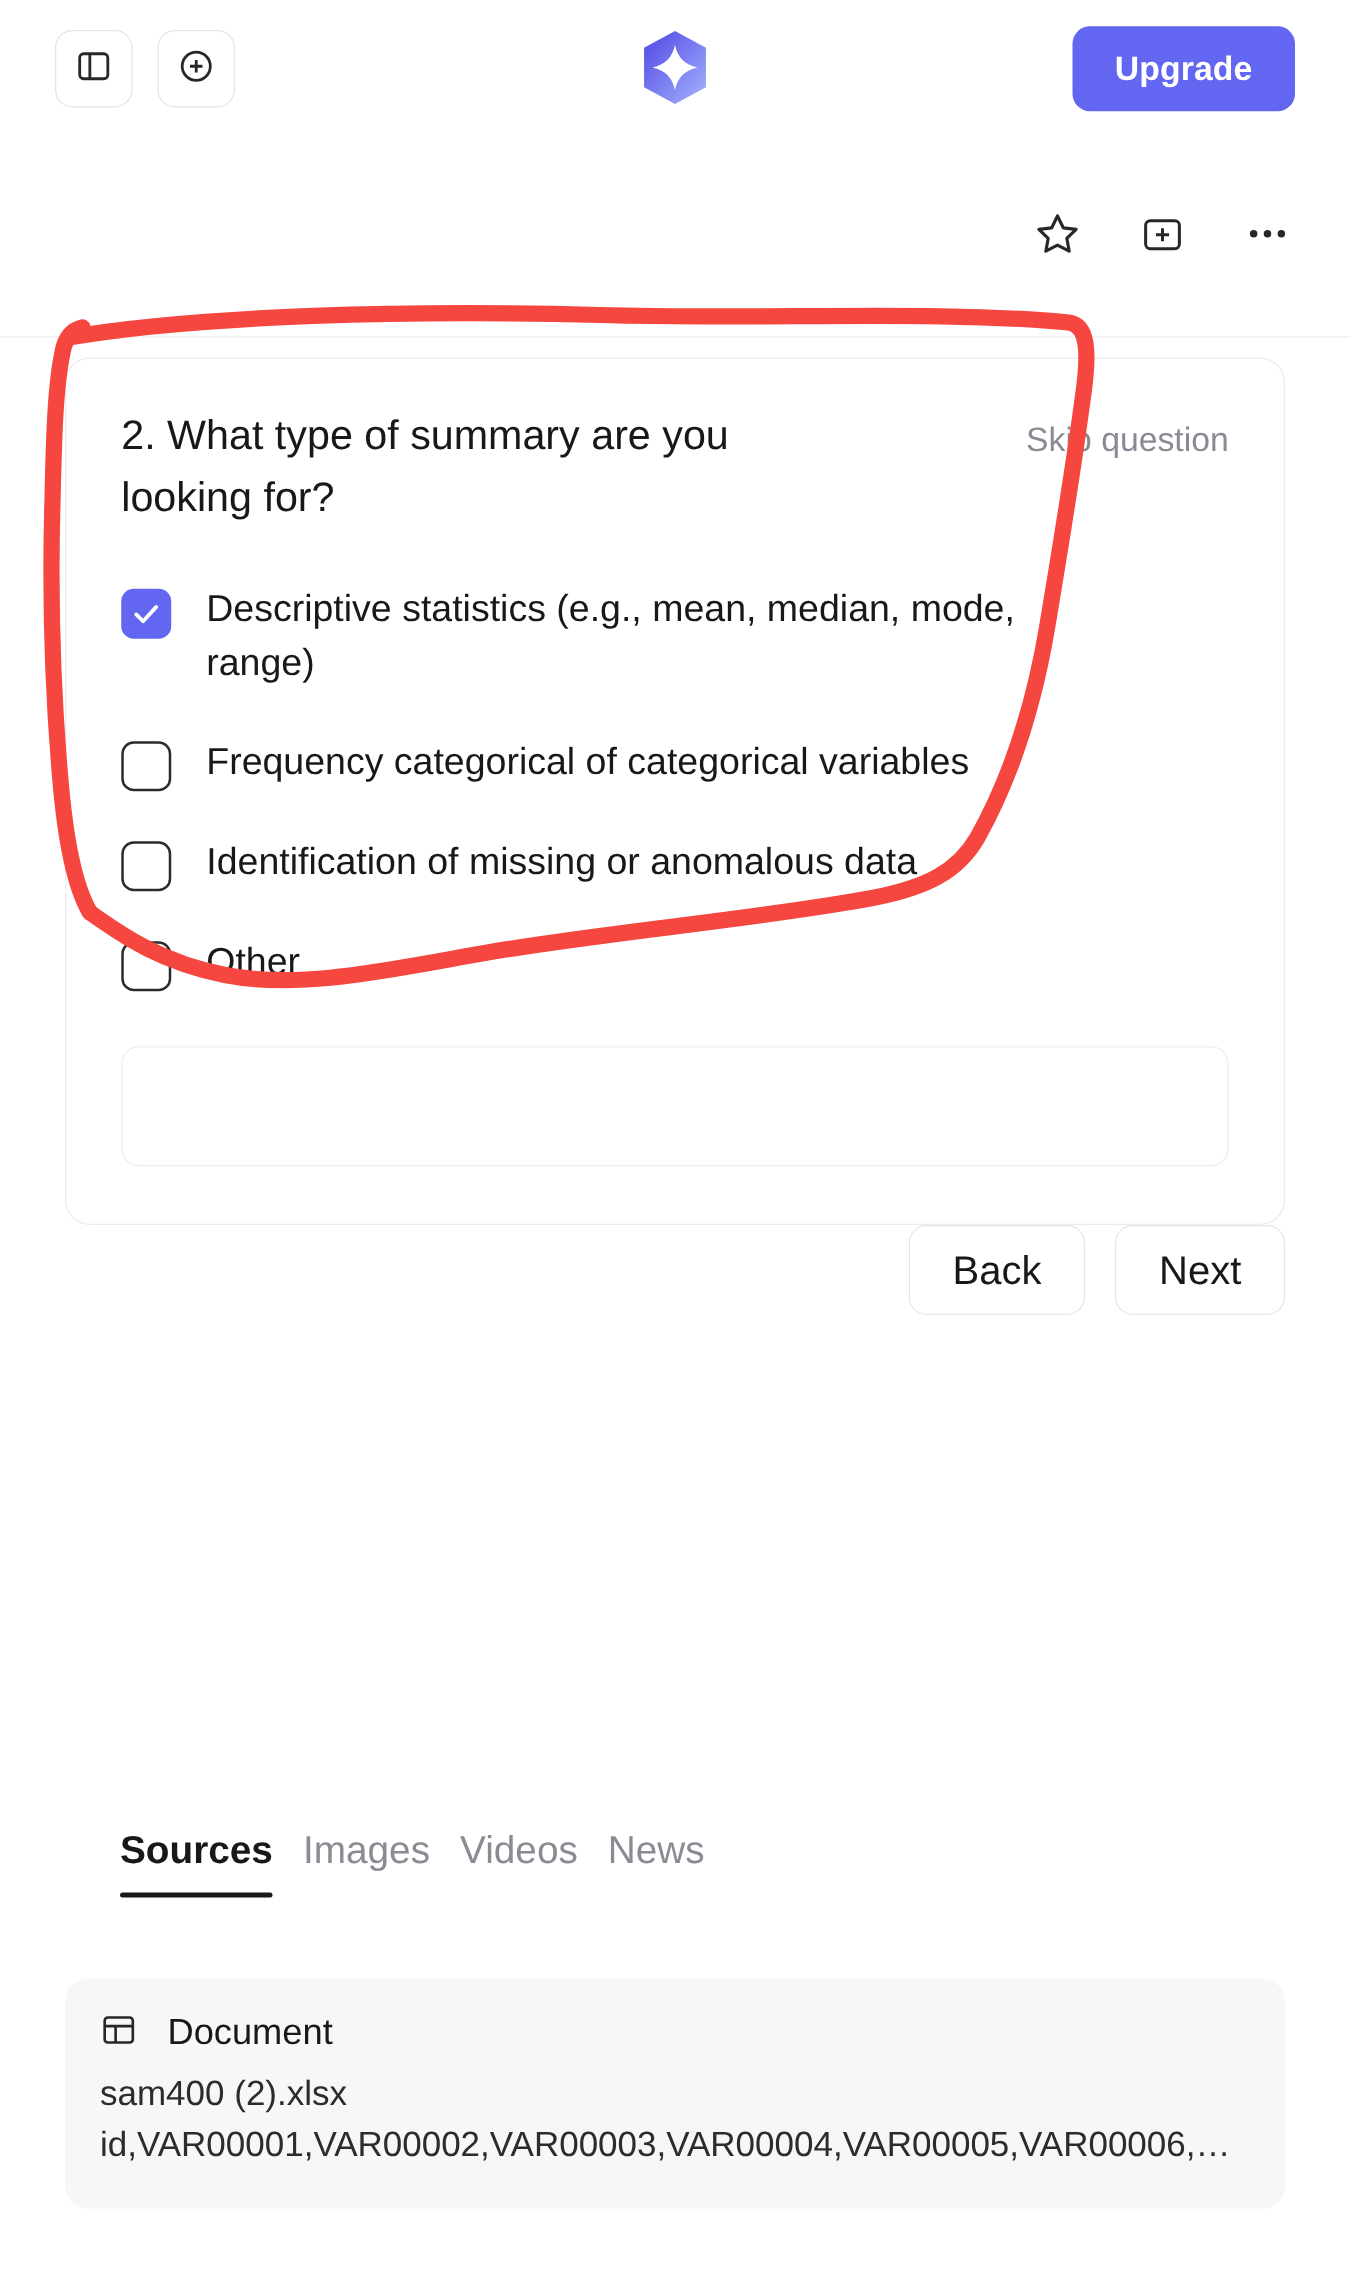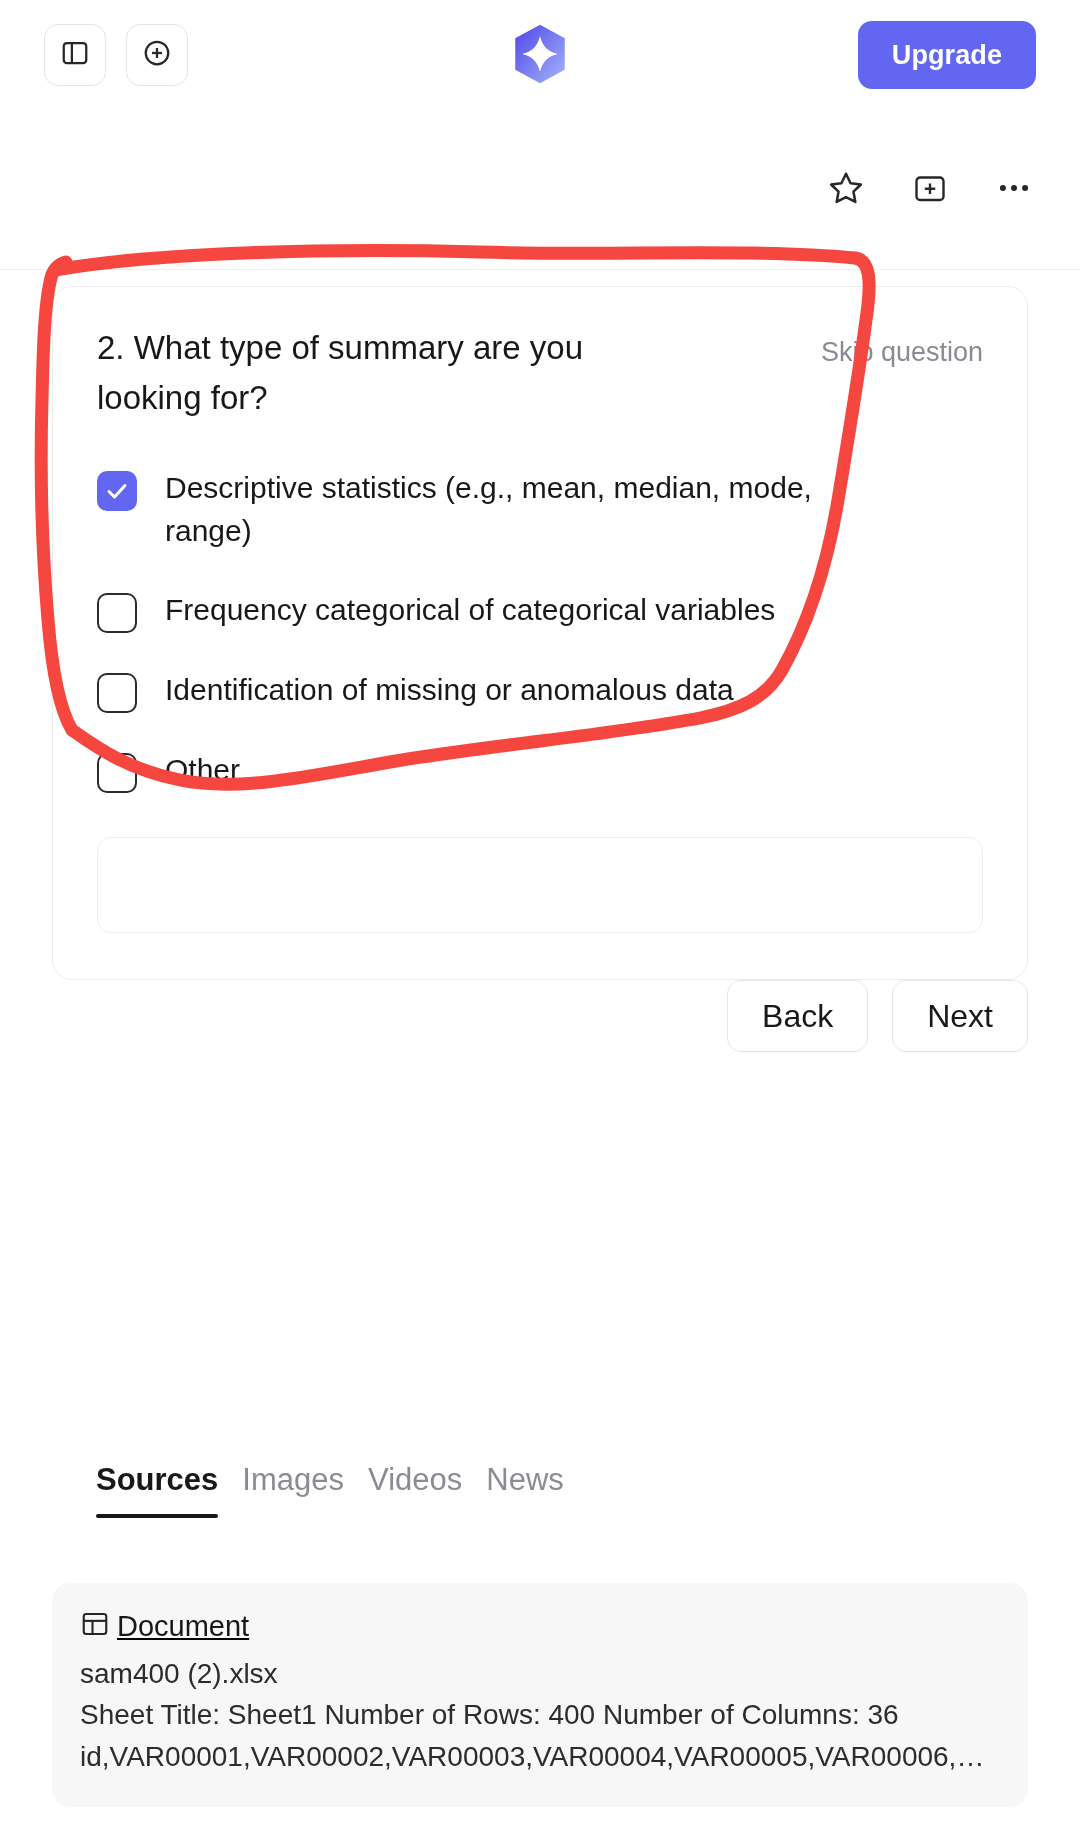--- a/index.html
+++ b/index.html
@@ -213,23 +213,22 @@
     top: 1583px;
     left: 52px;
     width: 976px;
     background: #f7f7f8;
     border-radius: 18px;
     padding: 26px 28px 30px 28px;
   }
   .src-head {
     display: flex;
     align-items: center;
-    gap: 7px;
+    gap: 24px;
     margin-bottom: 10px;
-    text-decoration: underline;
   }
   .src-kind {
     font-size: 29px;
     color: #18181b;
   }
   .src-file {
     font-size: 28px;
     color: #2b2b30;
     line-height: 1.48;
   }
@@ -379,21 +378,20 @@
     <span>
       <svg width="30" height="30" viewBox="0 0 24 24" fill="none" stroke="#27272a" stroke-width="1.7">
         <rect x="3" y="4" width="18" height="16" rx="2"></rect>
         <line x1="3" y1="9.5" x2="21" y2="9.5"></line>
         <line x1="10" y1="9.5" x2="10" y2="20"></line>
       </svg>
     </span>
     <span class="src-kind">Document</span>
   </div>
   <div class="src-file">sam400 (2).xlsx</div>
-  <div class="src-meta">Sheet Title: Sheet1 Number of Rows: 400 Number of Columns: 36</div>
   <div class="src-meta">id,VAR00001,VAR00002,VAR00003,VAR00004,VAR00005,VAR00006,…</div>
 </div>
 
 <div class="annot">
   <svg width="900" height="570" viewBox="0 0 900 570" fill="none">
     <path d="M45 30 C150 12, 320 8, 470 12 C600 16, 740 8, 845 18 C860 20, 862 40, 856 80 C848 140, 838 200, 828 260 C818 320, 800 380, 772 430 C756 458, 730 470, 690 478 C600 495, 480 505, 380 522 C300 536, 230 552, 170 540 C120 530, 90 510, 62 490" stroke="#f5463f" stroke-width="13" stroke-linecap="round" stroke-linejoin="round"></path>
     <path d="M62 490 C50 470, 42 430, 38 380 C32 310, 30 230, 32 160 C33 115, 34 70, 40 42 C42 30, 48 24, 56 22" stroke="#f5463f" stroke-width="13" stroke-linecap="round" stroke-linejoin="round"></path>
   </svg>
 </div>
 

